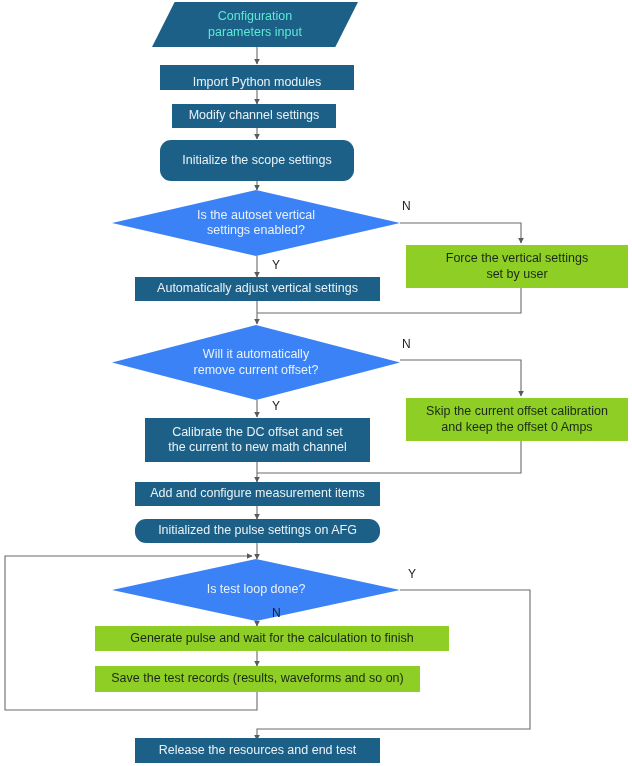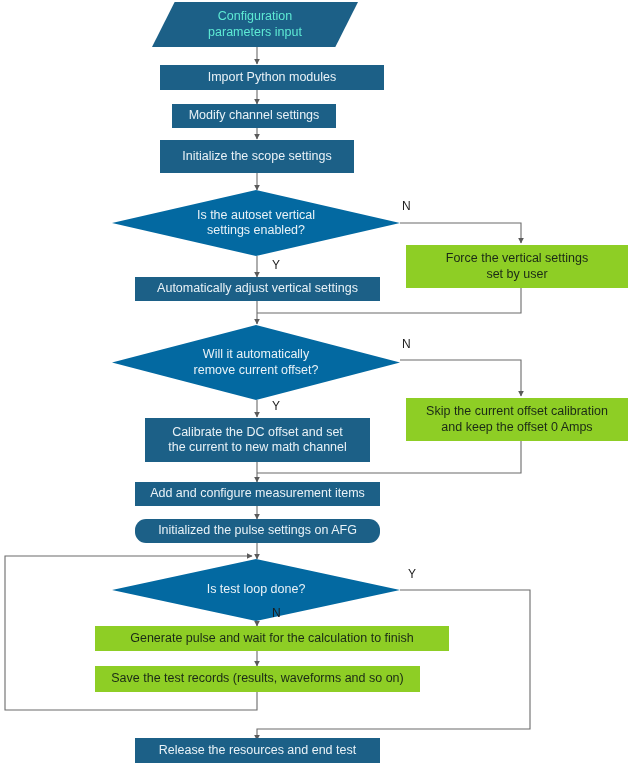--- a/index.html
+++ b/index.html
@@ -50,21 +50,21 @@
   .node-io {
     color: #5eead4;
     font-size: 12.5px;
     background: #1c6087;
     -webkit-clip-path: polygon(11% 0, 100% 0, 89% 100%, 0 100%);
     clip-path: polygon(11% 0, 100% 0, 89% 100%, 0 100%);
   }
   .node-decision {
     color: #e9f2f7;
     font-size: 12.5px;
-    background: #0369a1;
+    background: #3b82f6;
     -webkit-clip-path: polygon(50% 0, 100% 50%, 50% 100%, 0 50%);
     clip-path: polygon(50% 0, 100% 50%, 50% 100%, 0 50%);
   }
   .node-label {
     padding: 0 8px;
     white-space: pre-line;
   }
   .branch-label {
     position: absolute;
     font-size: 12px;
@@ -106,29 +106,29 @@
       <path d="M521,288 L521,313 L257,313"></path>
       <path d="M521,441 L521,473 L257,473"></path>
     </g>
   </svg>
 
   <div class="node node-io" style="left:152px; top:2px; width:206px; height:45px;">
     <span class="node-label">Configuration
 parameters input</span>
   </div>
 
-  <div class="node node-process" style="left:160px; top:65px; width:224px; height:25px;">
+  <div class="node node-process" style="left:160px; top:65px; width:194px; height:25px;align-items:flex-end;">
     <span class="node-label">Import Python modules</span>
   </div>
 
   <div class="node node-process" style="left:172px; top:104px; width:164px; height:24px;">
     <span class="node-label">Modify channel settings</span>
   </div>
 
-  <div class="node node-process" style="left:160px; top:140px; width:194px; height:33px;">
+  <div class="node node-process" style="left:160px; top:140px; width:194px; height:41px;border-radius:11px;">
     <span class="node-label">Initialize the scope settings</span>
   </div>
 
   <div class="node node-decision" style="left:112px; top:190px; width:288px; height:66px;">
     <span class="node-label">Is the autoset vertical
 settings enabled?</span>
   </div>
 
   <div class="branch-label" style="left:402px; top:199px;">N</div>
 

